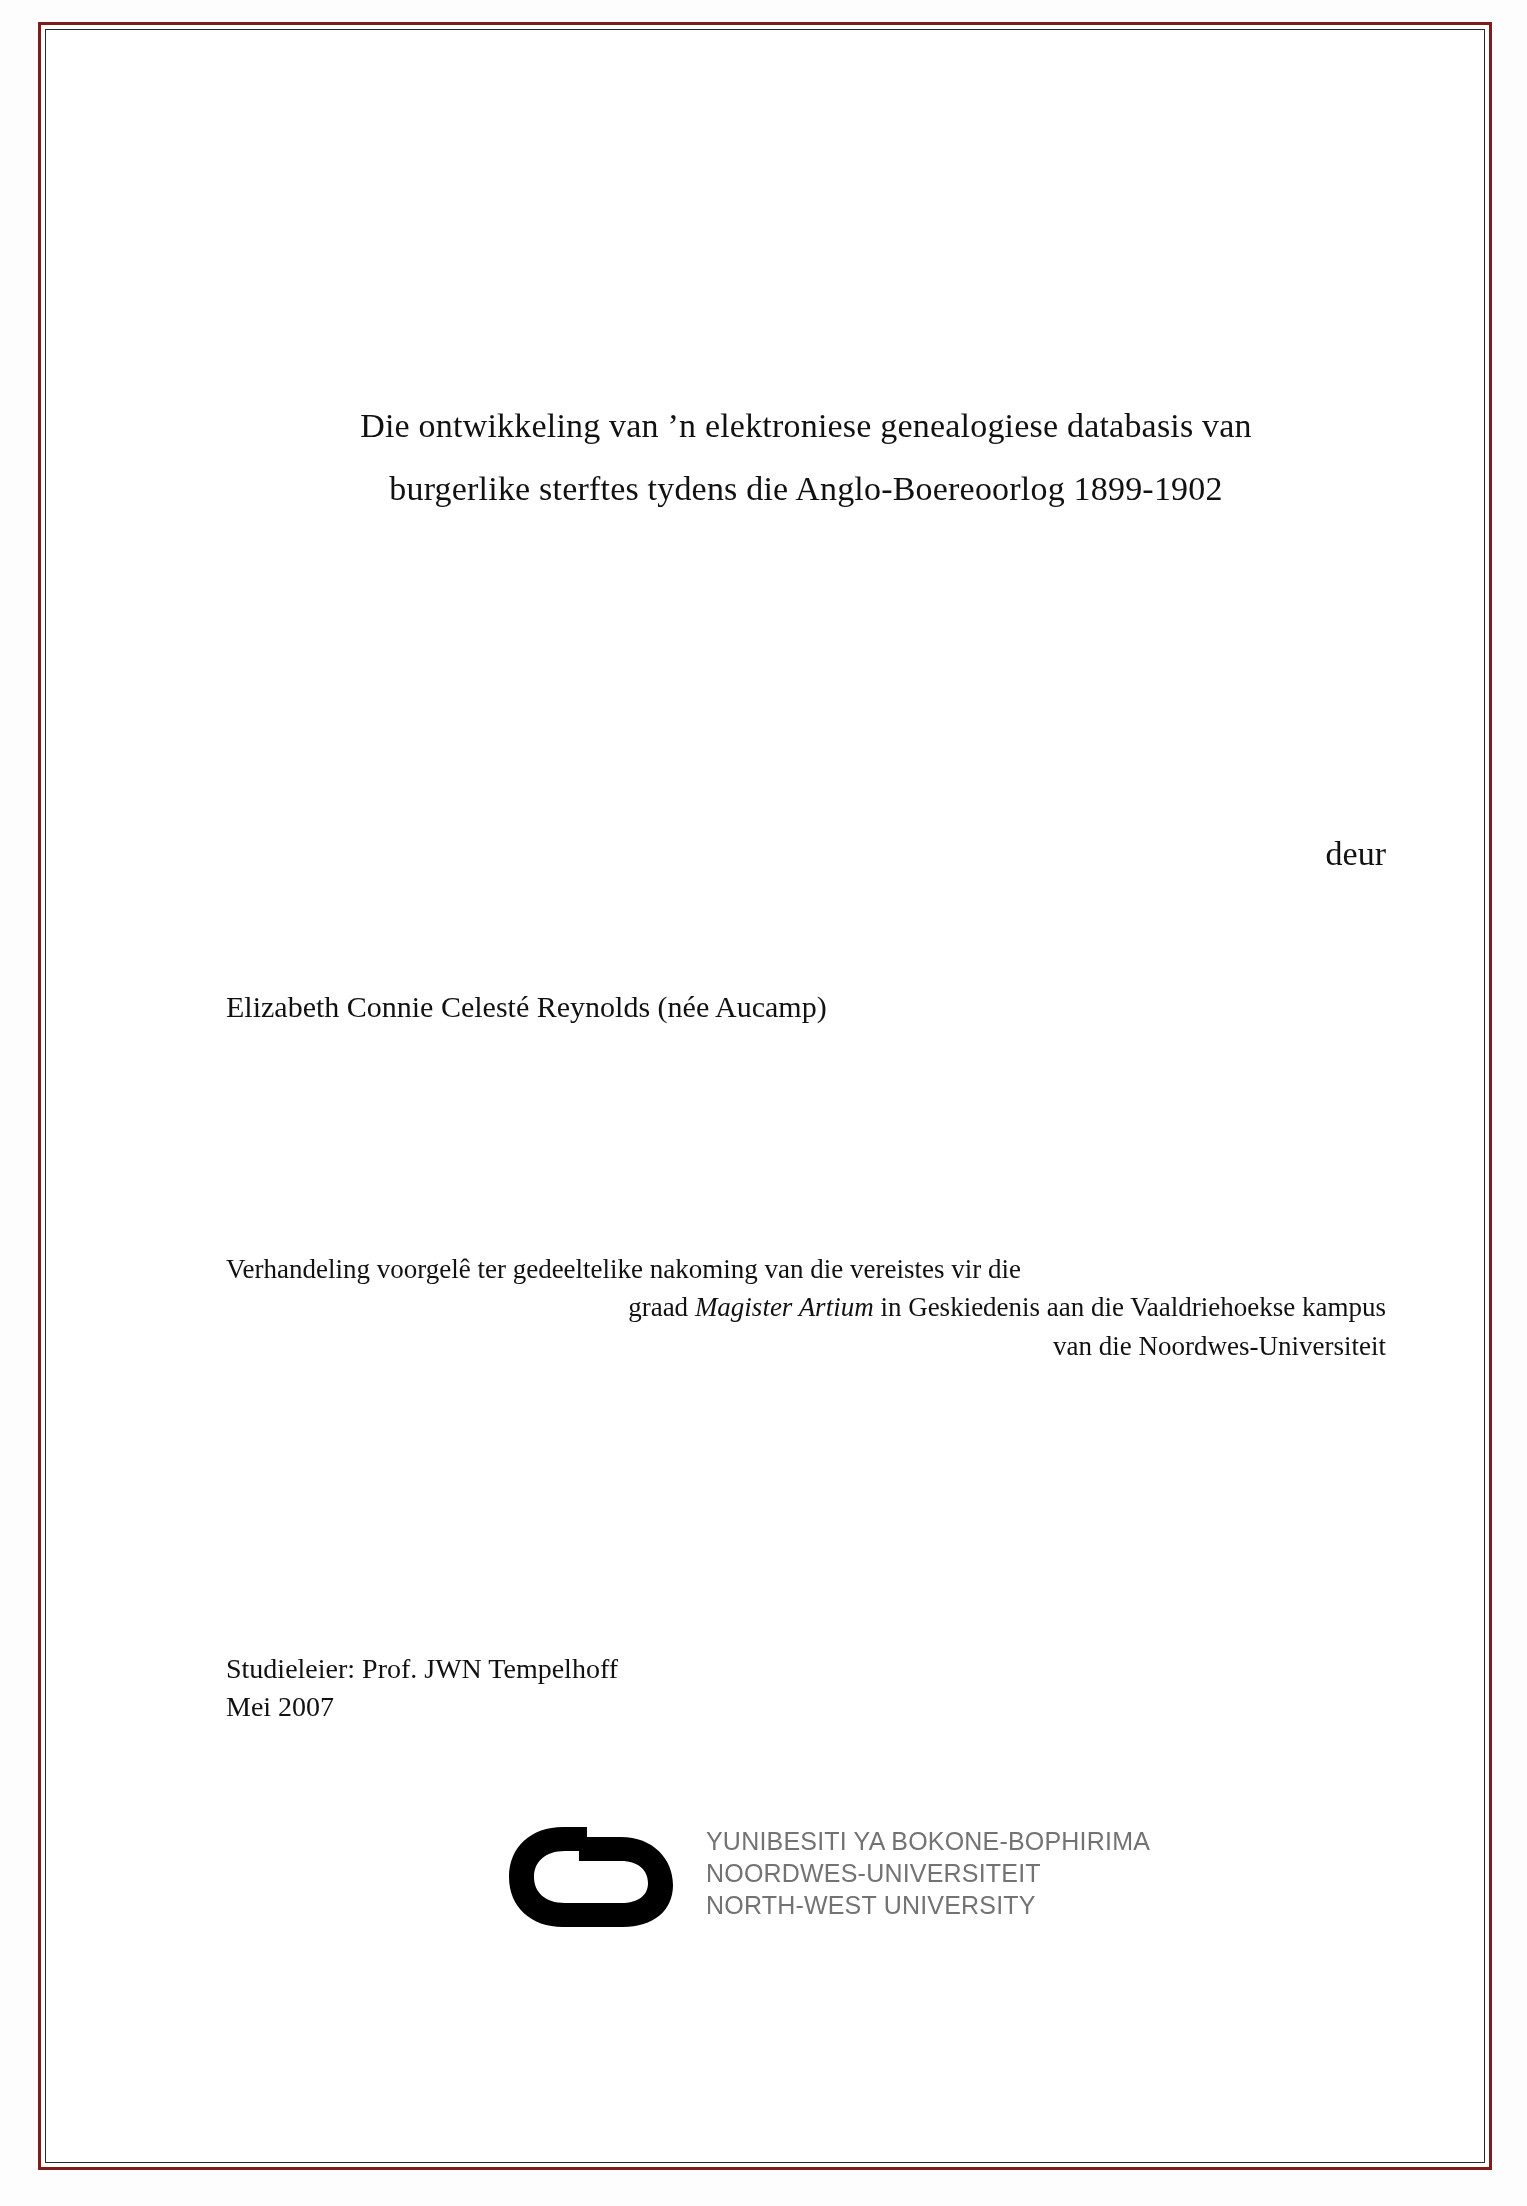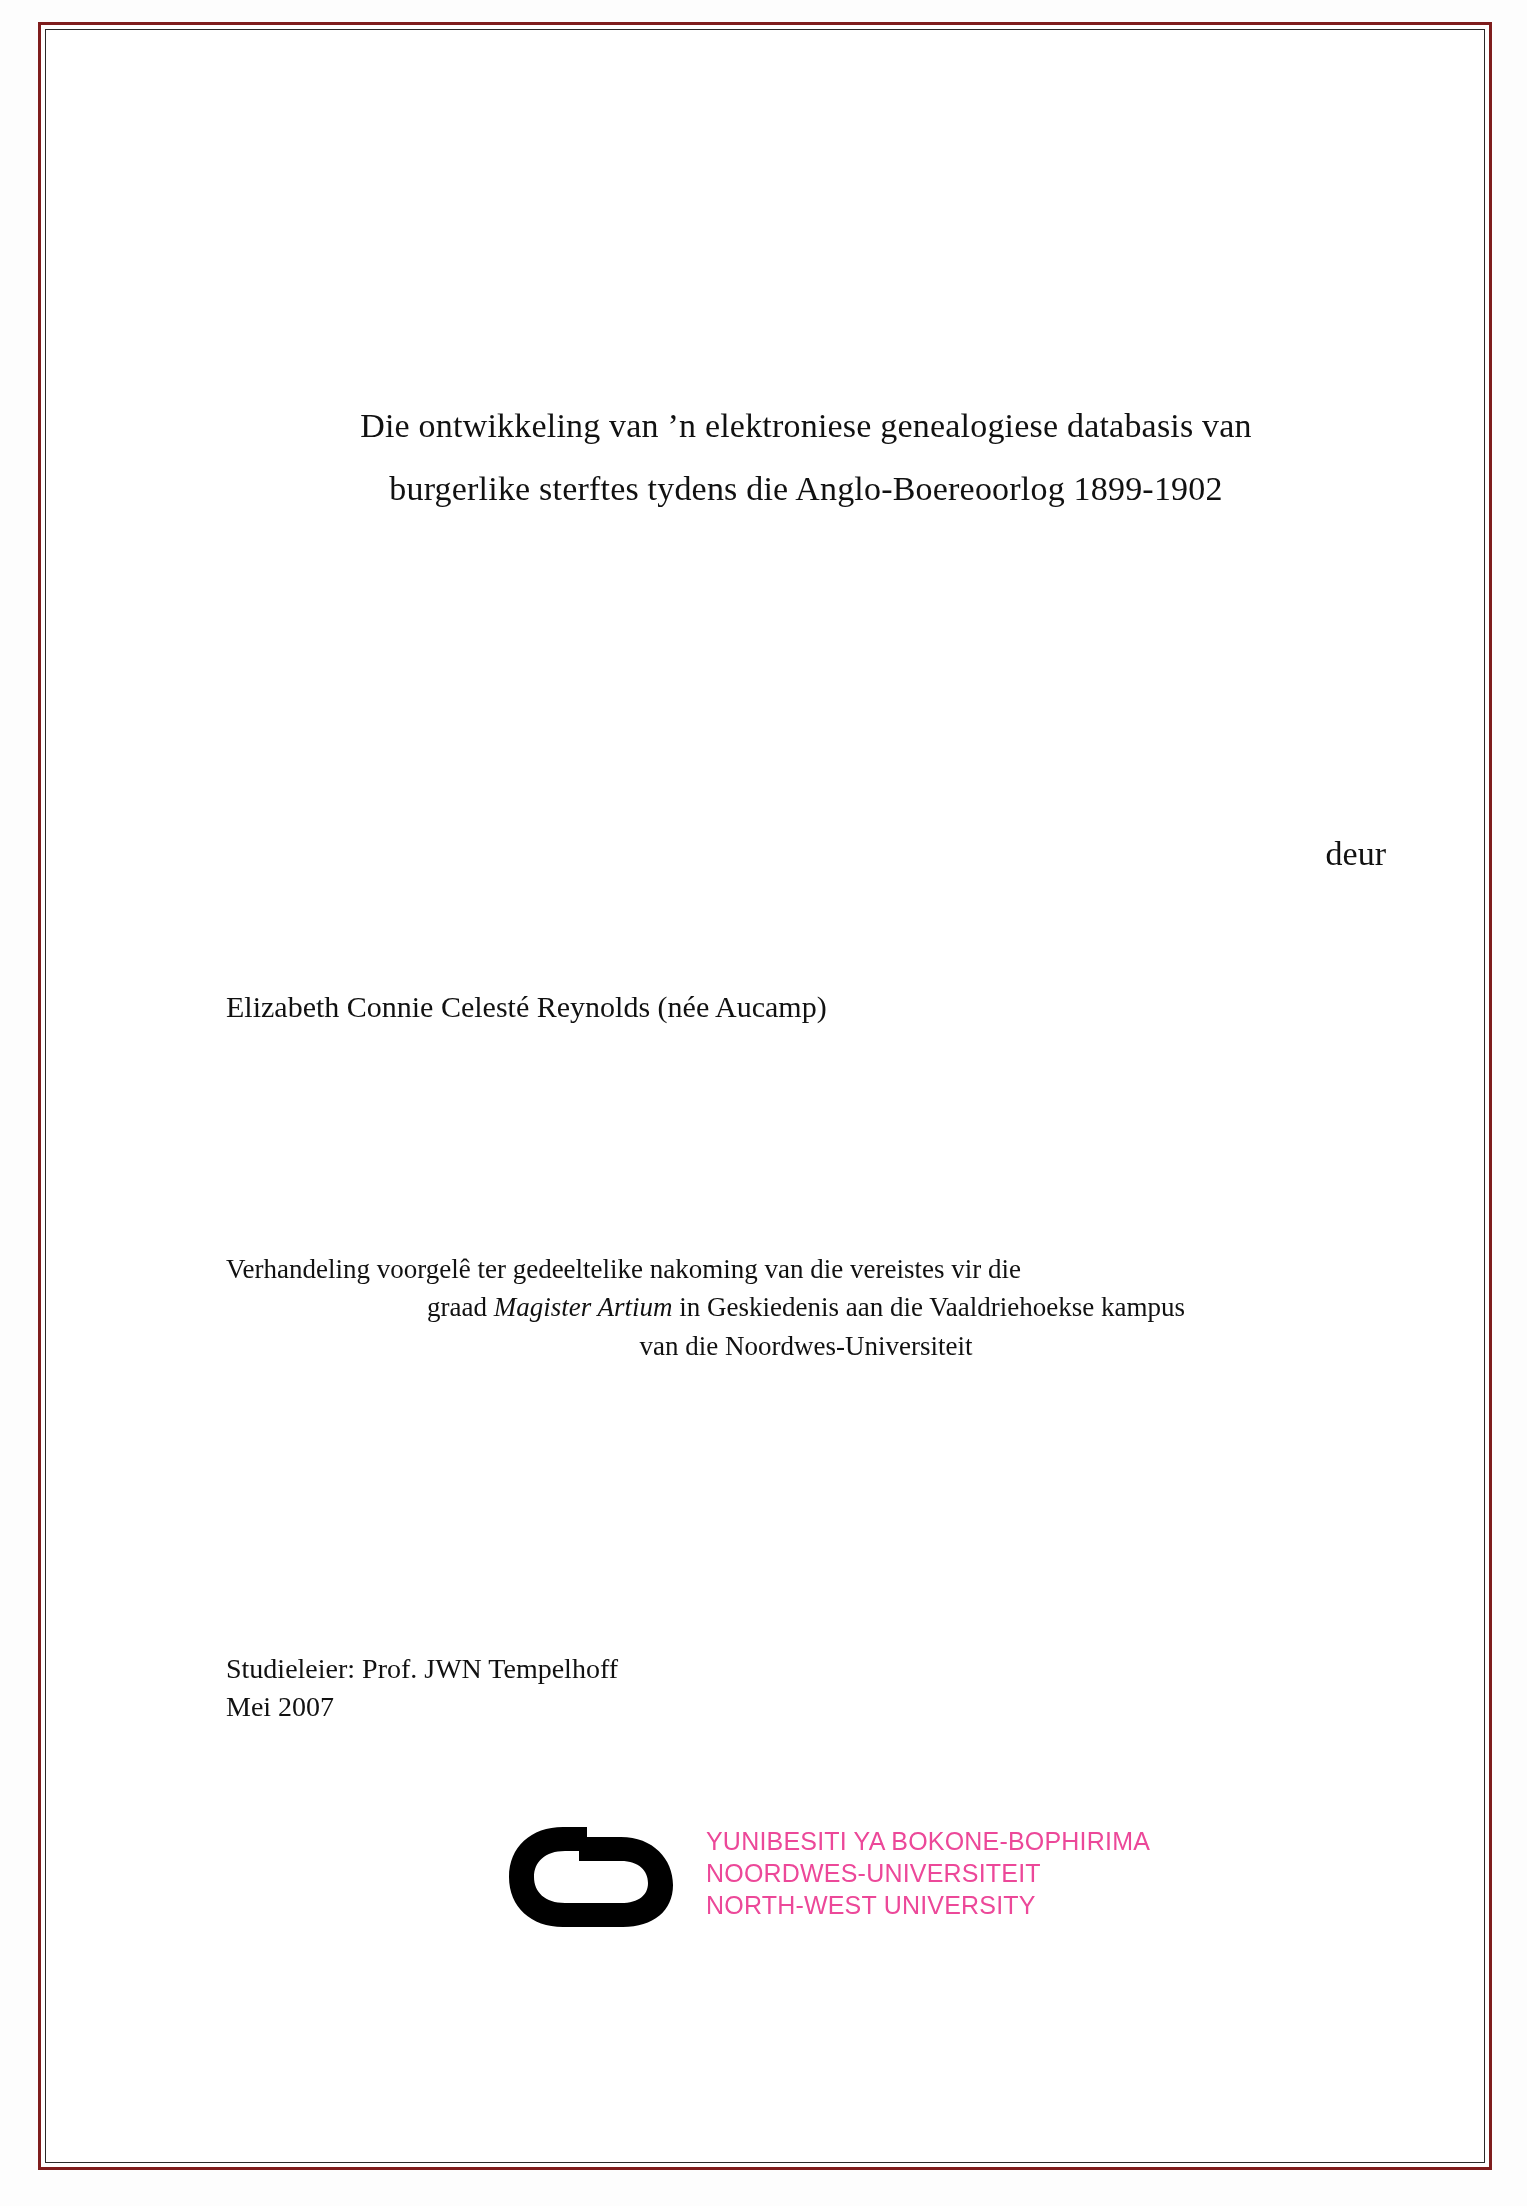--- a/index.html
+++ b/index.html
@@ -92,21 +92,21 @@
     width: 1160px;
     font-size: 27px;
     line-height: 1.42;
   }
   .statement .justified {
     text-align: justify;
     text-justify: inter-word;
     display: block;
   }
   .statement .plain {
-    text-align: center;
+    text-align: right;
     display: block;
   }
   .statement i { font-style: italic; }
 
   .supervisor {
     position: absolute;
     top: 1625px;
     left: 0;
     font-size: 28px;
     line-height: 1.35;
@@ -129,21 +129,21 @@
     height: 108px;
   }
   .logo-text {
     position: absolute;
     left: 205px;
     top: 10px;
     font-family: "Liberation Sans", sans-serif;
     font-size: 25px;
     line-height: 1.28;
     letter-spacing: 0.2px;
-    color: #ec4899;
+    color: #737373;
   }
   .logo-text span { display: block; white-space: nowrap; }
 </style>
 </head>
 <body>
 
 <div class="scan">
   <div class="page-frame">
     <div class="page-frame-inner"></div>
 

